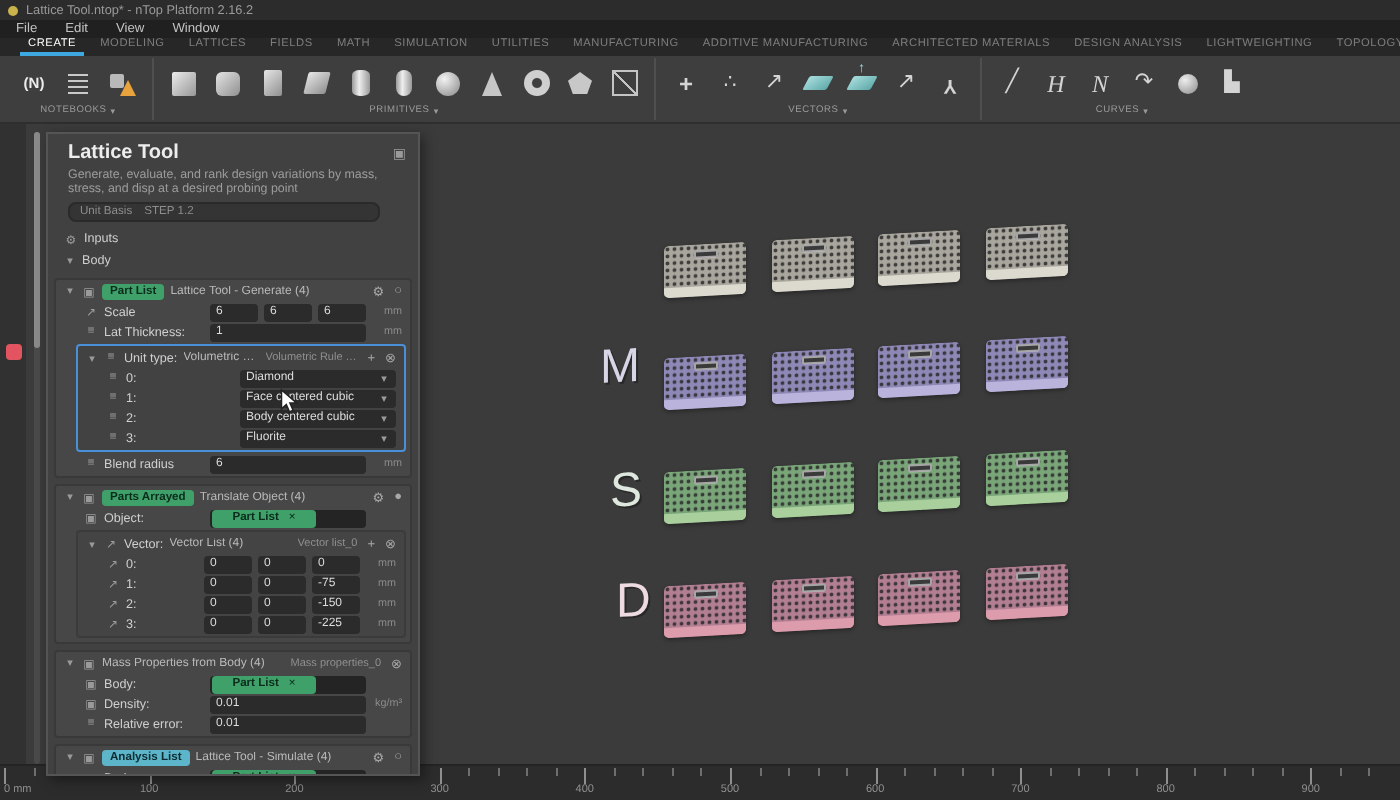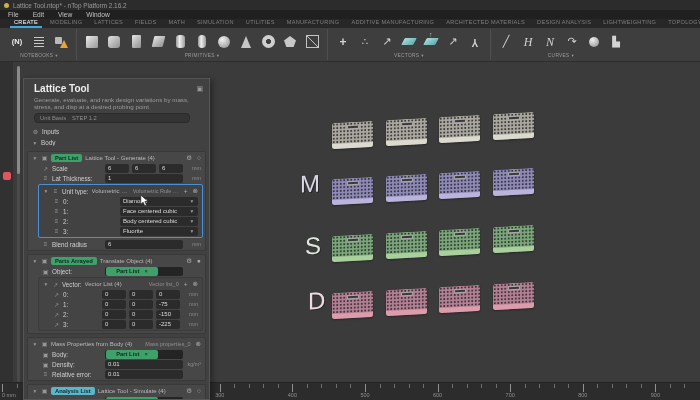--- a/index.html
+++ b/index.html
@@ -62,21 +62,21 @@
   
   .ruler{position:absolute;left:0;top:382px;width:700px;height:18px;background:#2c2c2c;border-top:1px solid #242424;z-index:10;}
   .tick{position:absolute;top:1px;width:1px;height:4px;background:#6e6e6e;}
   .tick.major{height:8px;background:#8f8f8f;}
   .tick-label{position:absolute;top:9px;font-size:5.5px;color:#8f8f8f;transform:translateX(-50%);white-space:nowrap;}
   .tick-label.first{transform:none;}
 
   
   .pscroll{position:absolute;left:17px;top:66px;width:3px;height:316px;background:#4a4a4a;z-index:28;border-radius:2px;}
   .pscroll-thumb{position:absolute;left:0;top:0;width:3px;height:108px;background:#8a8a8a;border-radius:2px;}
-  .panel{position:absolute;left:23px;top:78px;width:187px;height:322px;background:#414141;border:1px solid #555;z-index:30;overflow:hidden;box-shadow:2px 2px 6px rgba(0,0,0,.4);}
+  .panel{position:absolute;left:23px;top:66px;width:187px;height:322px;background:#414141;border:1px solid #555;z-index:30;overflow:hidden;box-shadow:2px 2px 6px rgba(0,0,0,.4);}
   .p-head{padding:4px 6px 3px 10px;}
   .p-title-row{display:flex;align-items:center;}
   .p-title{font-size:10px;font-weight:bold;color:#ededed;flex:1;}
   .p-menu-ic{font-size:7px;color:#9a9a9a;}
   .p-desc{margin-top:2px;font-size:6.2px;line-height:1.15;color:#9c9c9c;width:164px;}
   .p-file{margin-top:3px;width:156px;height:10px;background:#343434;border:1px solid #2a2a2a;border-radius:4px;display:flex;align-items:center;gap:6px;padding:0 5px;font-size:5.8px;color:#8d8d8d;}
   .p-row{display:flex;align-items:center;gap:3px;height:10px;padding:0 4px;font-size:6.3px;color:#cfcfcf;}
   .p-top{padding-left:8px;height:11px;}
   .car{font-size:5.5px;color:#9a9a9a;width:6px;text-align:center;flex:none;}
   .gear,.pen,.doc{font-size:6px;color:#9a9a9a;width:7px;text-align:center;flex:none;}

